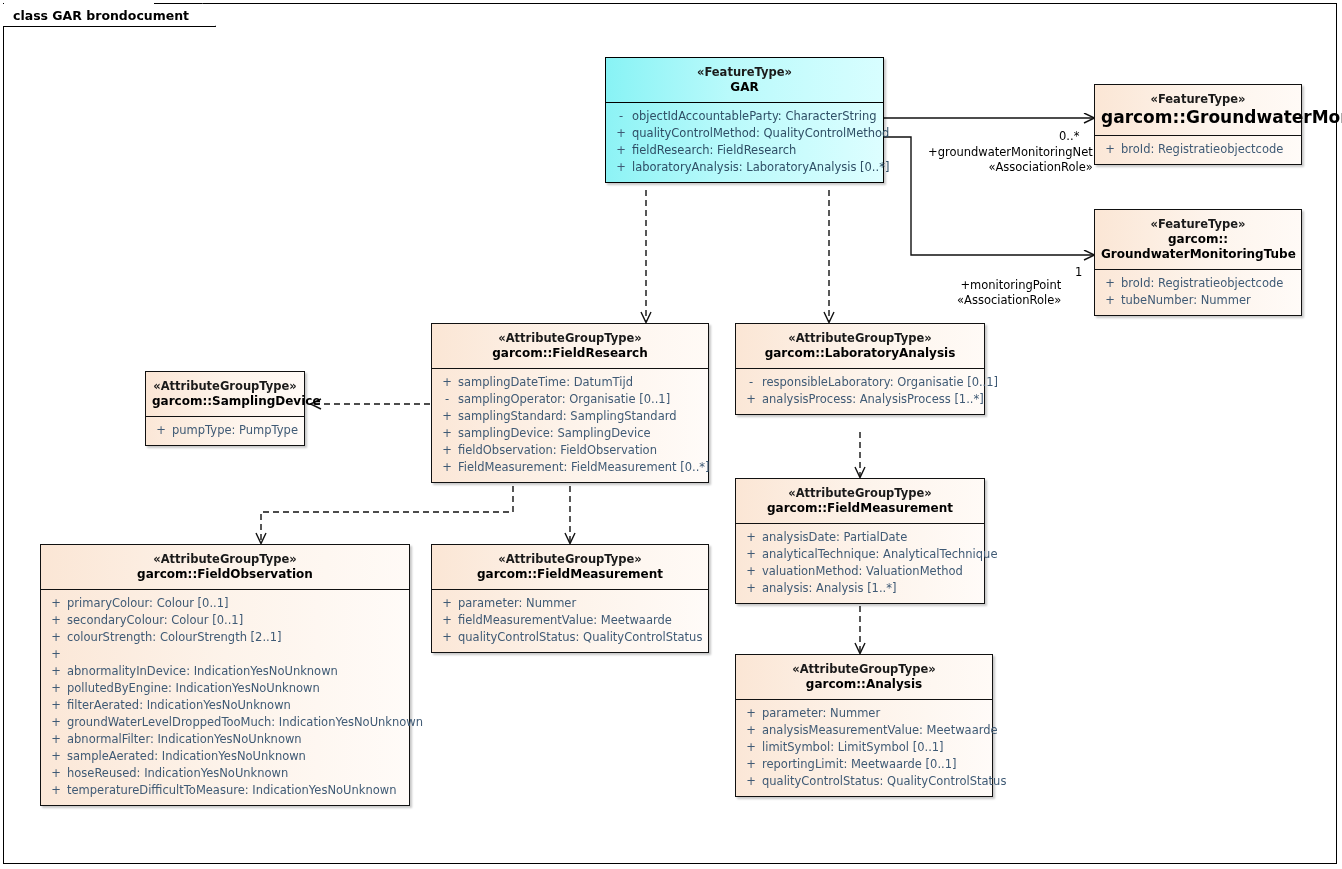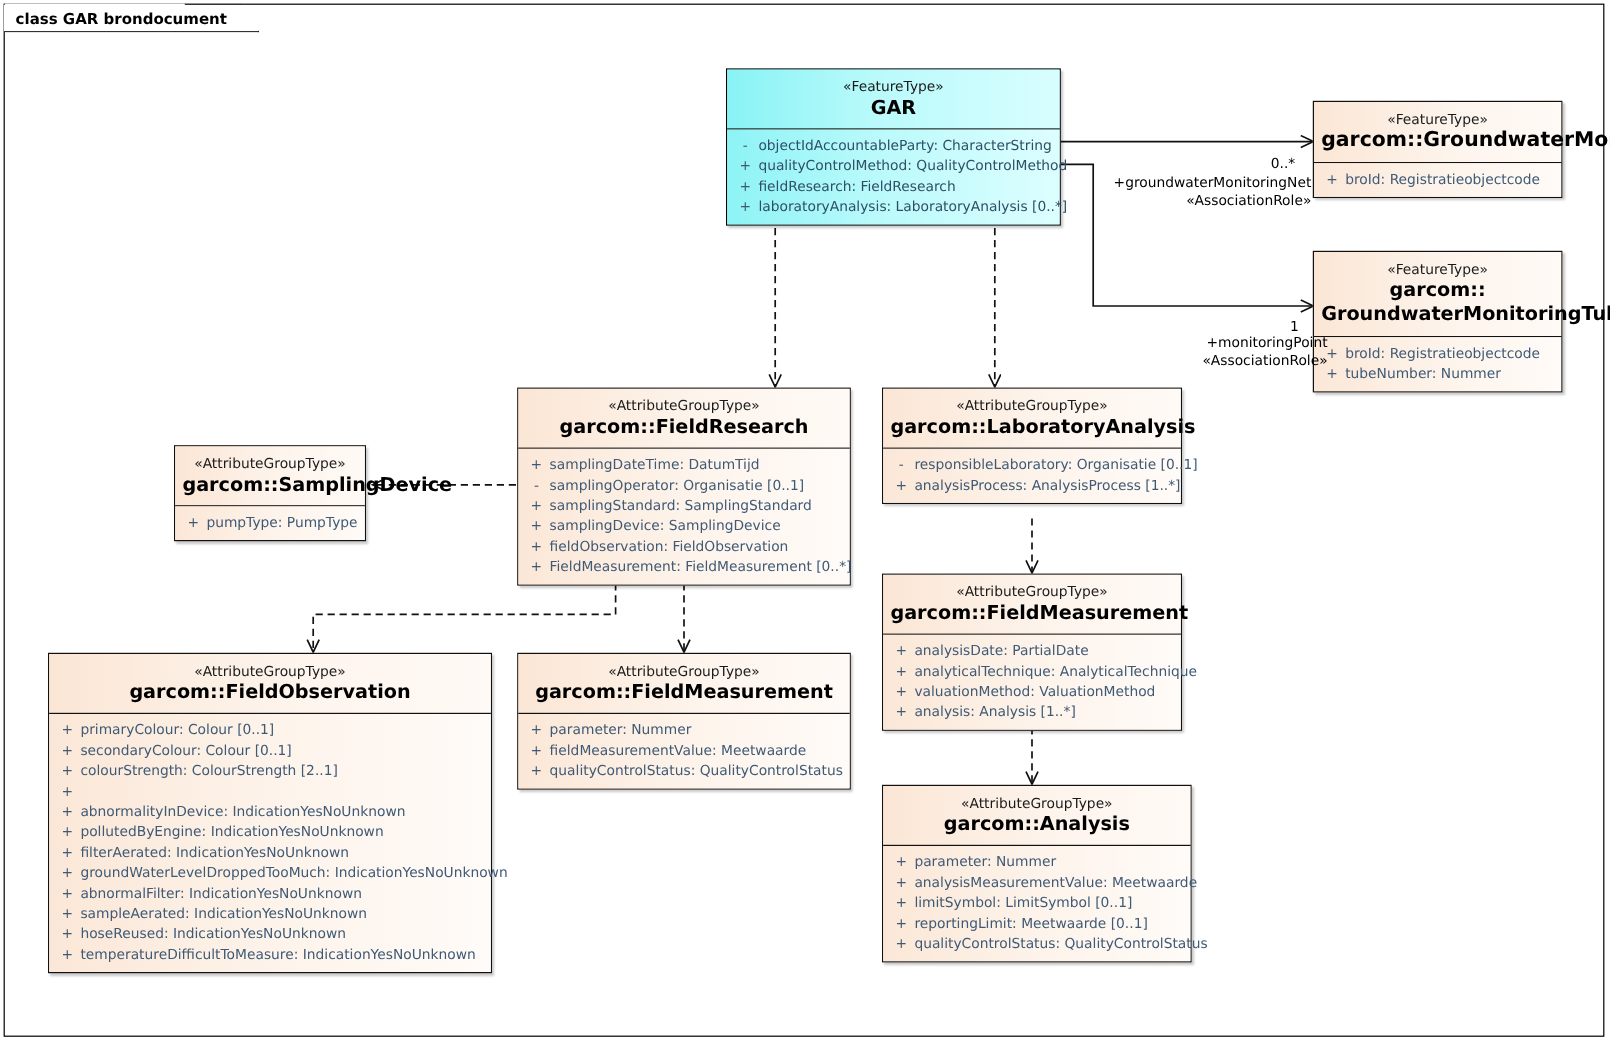--- a/index.html
+++ b/index.html
@@ -87,26 +87,26 @@
     border-bottom: 1.4px solid #111111;
     line-height: 1.28;
   }
   .feature-gar .uml-head {
     background: linear-gradient(to right, #88f3f5 0%, #bafafb 45%, #d8feff 100%);
     border-bottom: 1.4px solid #000000;
   }
   .stereo {
     font-size: 11.5px;
     color: #1a1a1a;
-    font-weight: normal;
+    font-weight: bold;
     display: block;
     white-space: nowrap;
   }
   .cname {
-    font-size: 16px;
+    font-size: 12px;
     color: #000000;
     font-weight: bold;
     display: block;
     white-space: nowrap;
   }
   .uml-body {
     box-sizing: border-box;
     padding: 5px 4px 6px 4px;
     background: linear-gradient(to right, #fbe7d7 0%, #fdf3ea 50%, #fffbf8 100%);
   }
@@ -454,18 +454,18 @@
     </div>
   </div>
 
   <div class="edge-mult" style="left:1059px; top:129px;">0..*</div>
   <div class="edge-label" style="left:928px; top:145px;">
     <div>+groundwaterMonitoringNet</div>
     <div>«AssociationRole»</div>
   </div>
 
   <div class="edge-mult" style="left:1075px; top:265px;">1</div>
-  <div class="edge-label" style="left:1002px; top:278px;">
+  <div class="edge-label" style="left:957px; top:278px;">
     <div>+monitoringPoint</div>
     <div>«AssociationRole»</div>
   </div>
 
 </div>
 
 </body></html>

